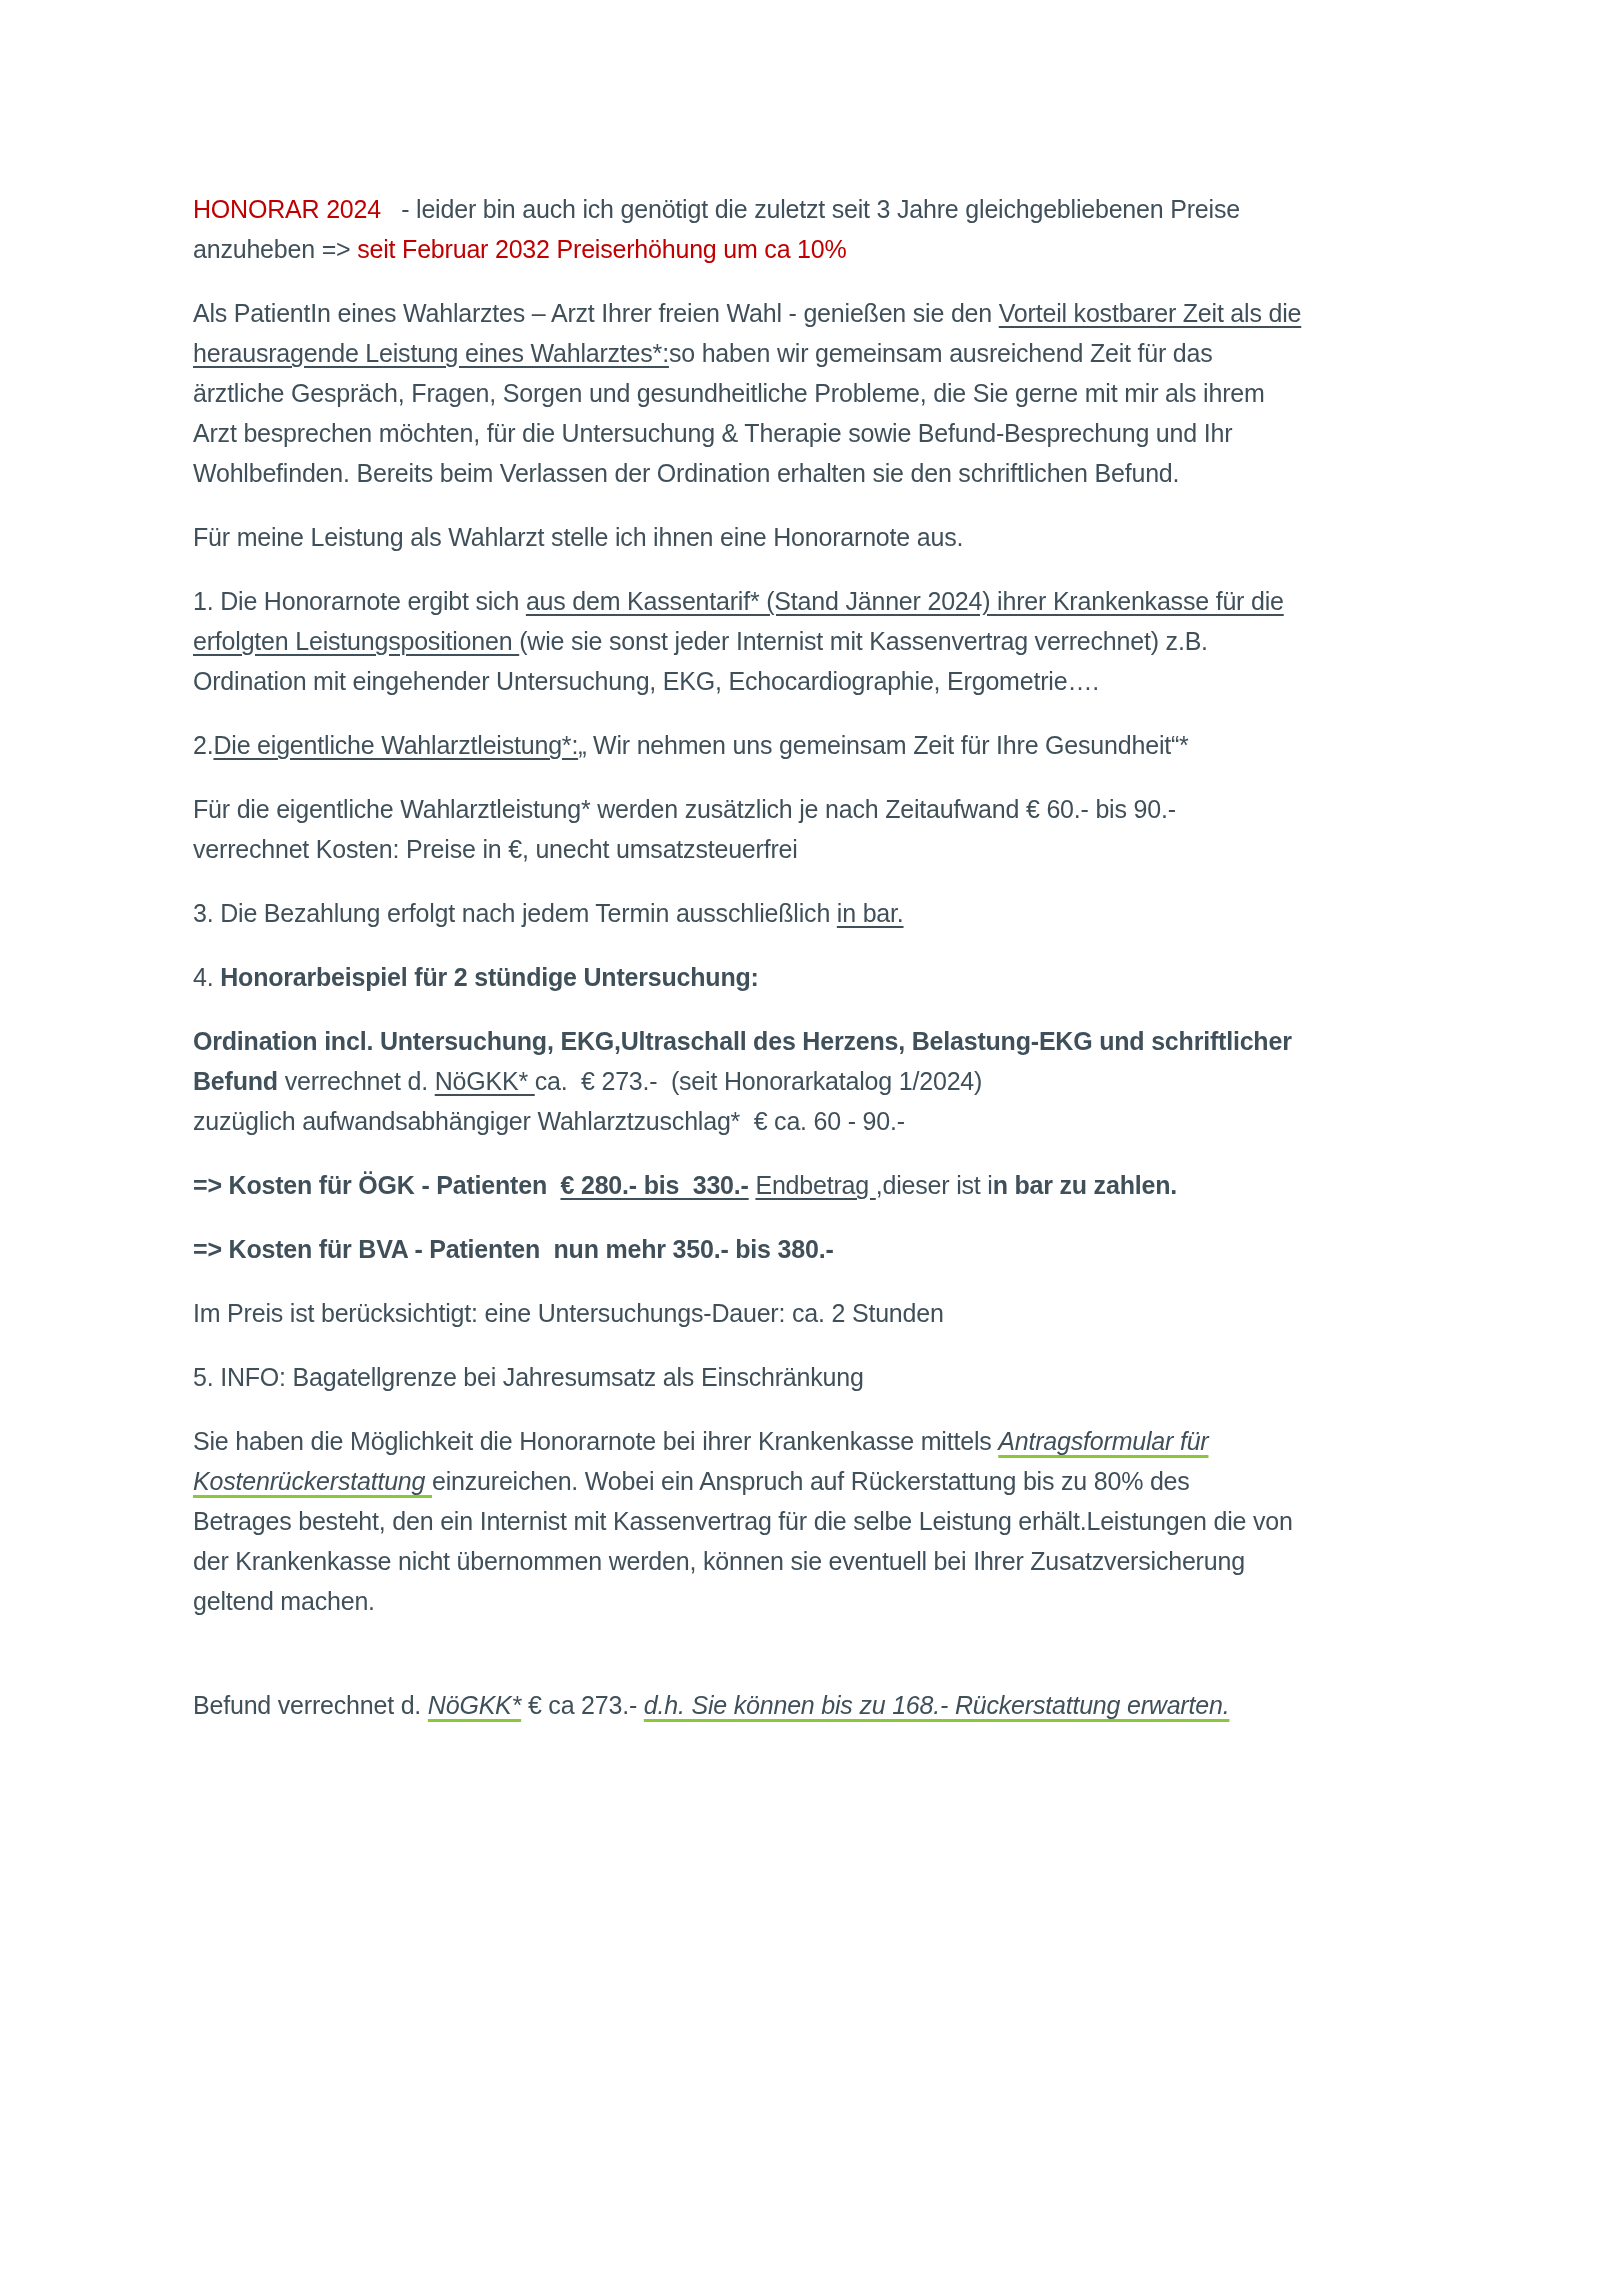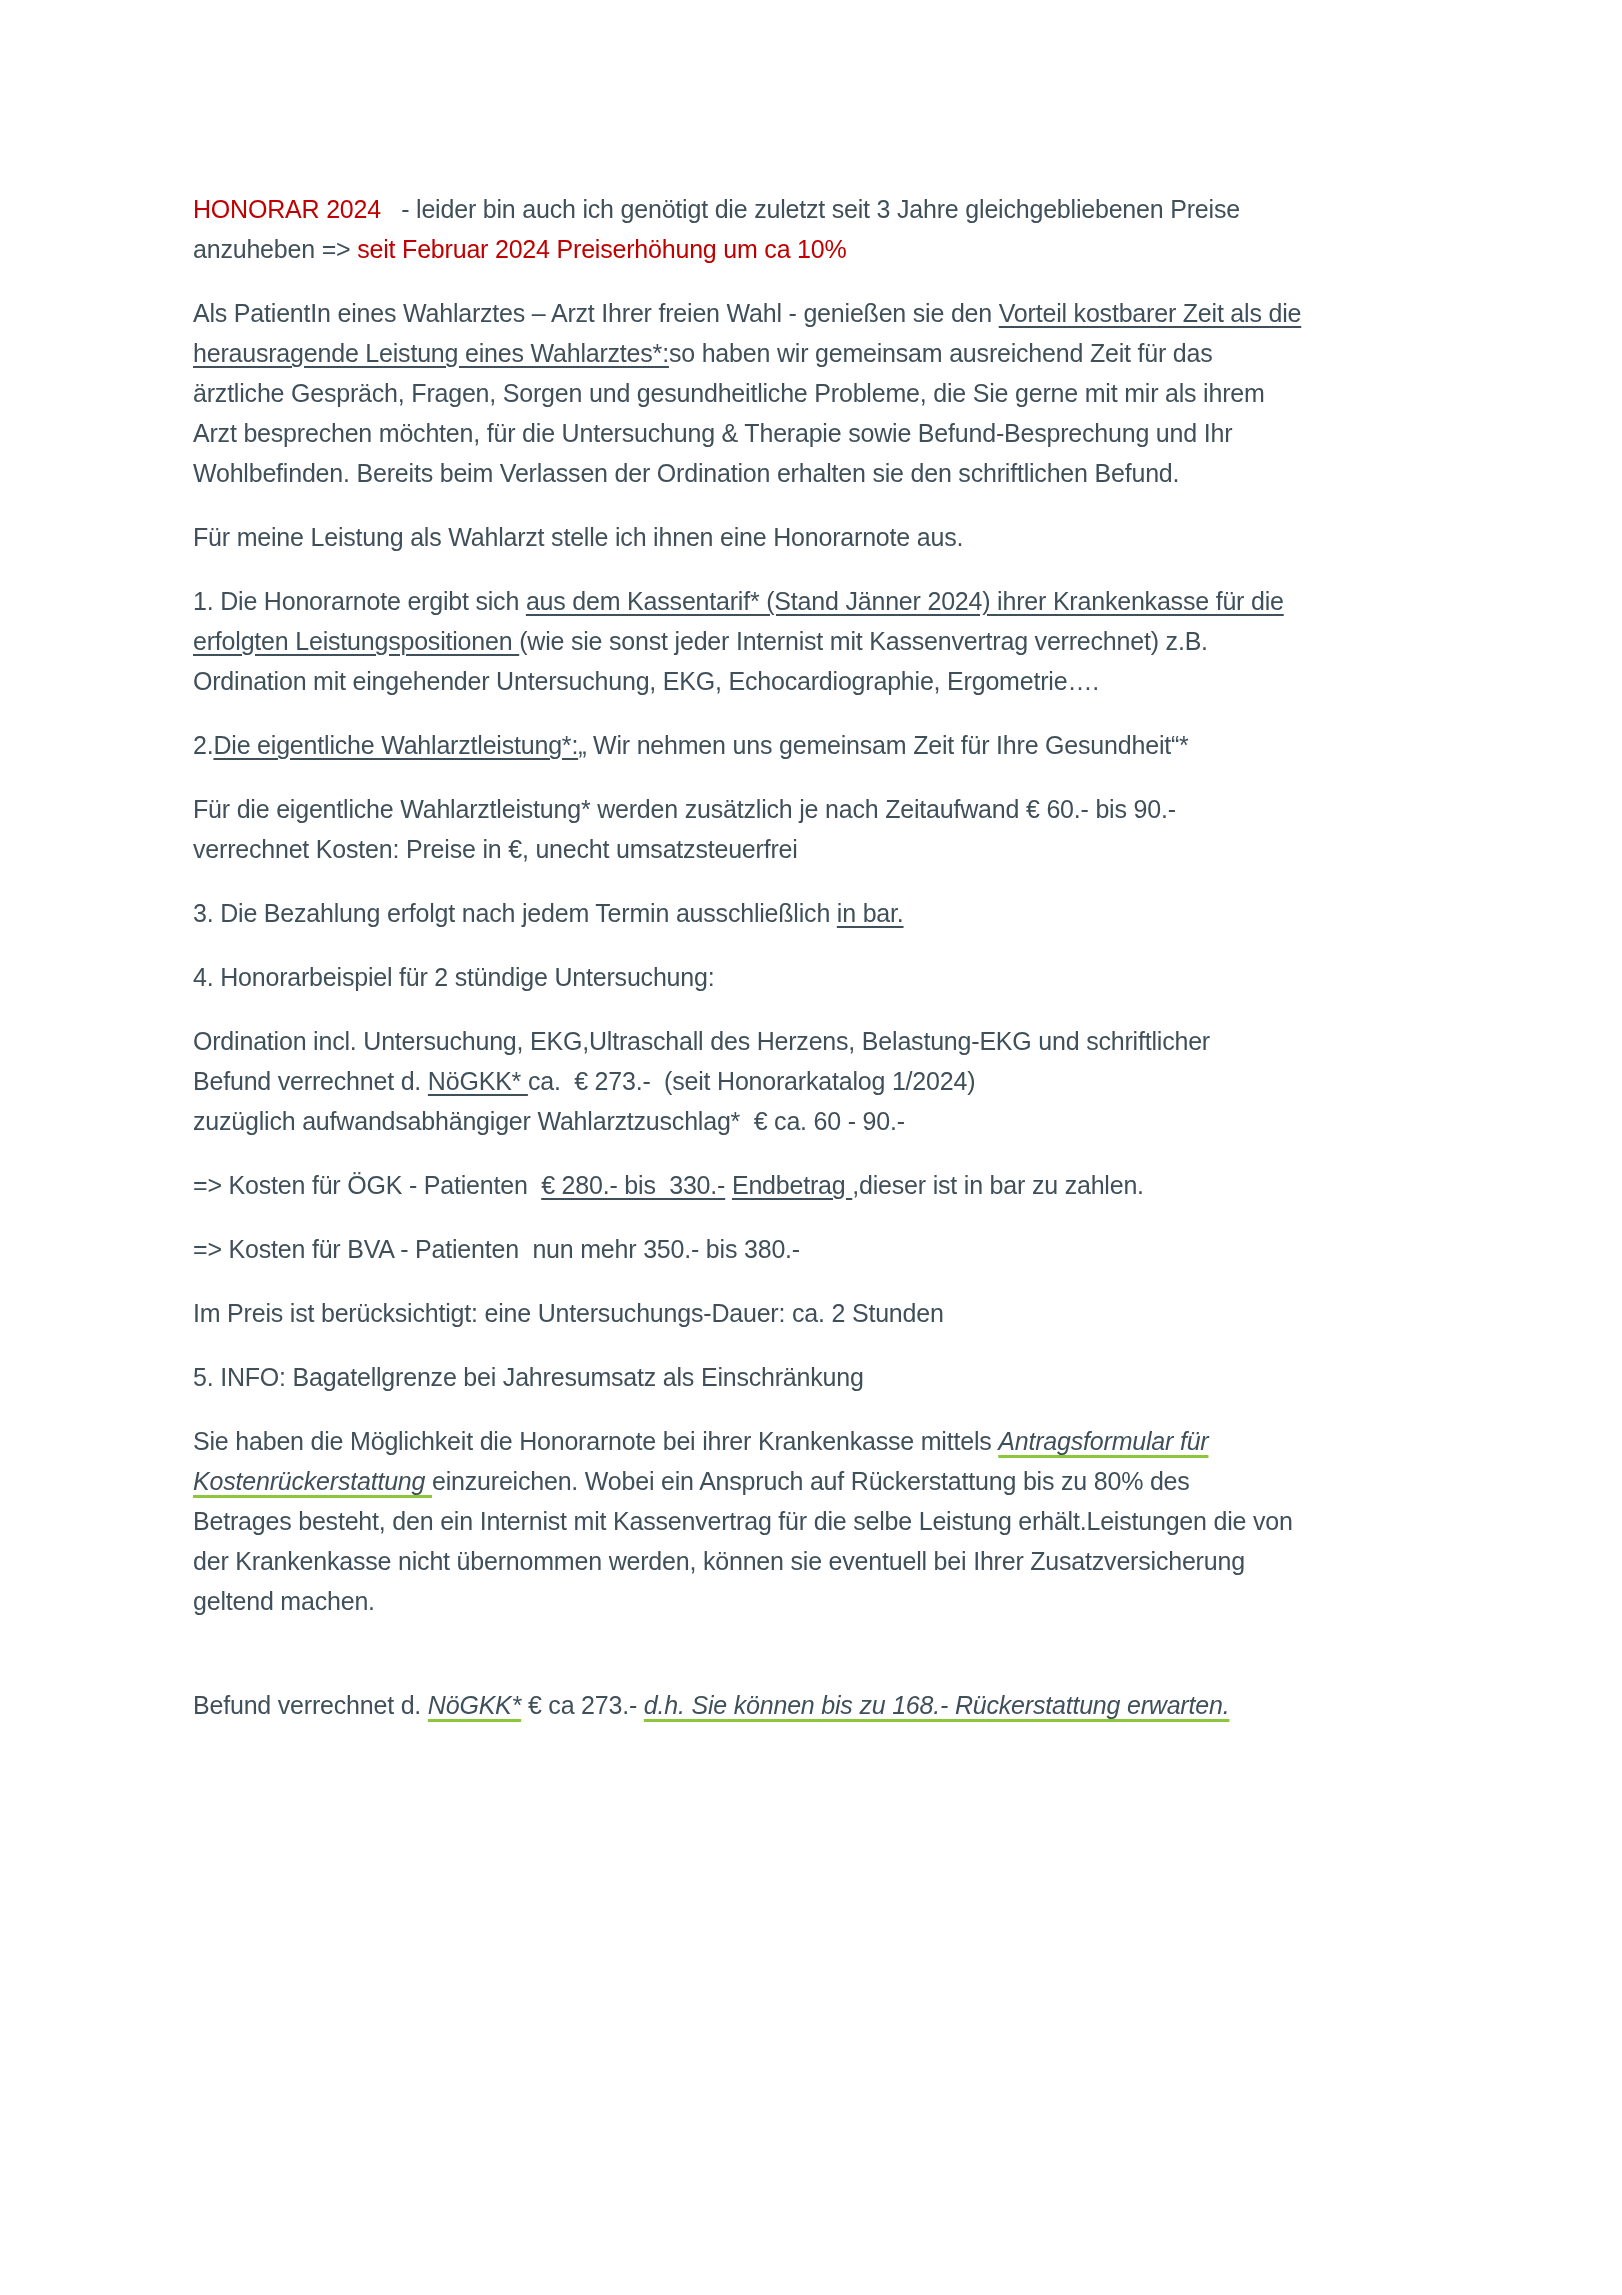--- a/index.html
+++ b/index.html
@@ -23,41 +23,41 @@
     padding:189px 28px 0 193px;
   }
   .para{
     margin:0 0 24px 0;
     font-size:25px;
     line-height:40px;
     letter-spacing:-0.2px;
     white-space:pre-wrap;
   }
   .run{white-space:pre-wrap;}
-  .b{font-weight:400;margin-top:12px;}
+  .b{font-weight:700;margin-top:12px;}
   .red{color:var(--c-red);}
   .u{
     text-decoration:underline;
     text-decoration-thickness:1.7px;
     text-underline-offset:4px;
   }
   .ug{
     text-decoration:underline;
     text-decoration-color:var(--c-green);
     text-decoration-thickness:2.9px;
     text-underline-offset:4.6px;
     font-style:italic;
   }
 </style>
 </head>
 <body>
 
 <main class="doc">
   <div id="paragraphs">
-      <p class="para"><span class="run red">HONORAR 2024</span><span class="run">   - leider bin auch ich genötigt die zuletzt seit 3 Jahre gleichgebliebenen Preise</span><br><span class="run">anzuheben =&gt; </span><span class="run red">seit Februar 2024 Preiserhöhung um ca 10%</span></p>
+      <p class="para"><span class="run red">HONORAR 2024</span><span class="run">   - leider bin auch ich genötigt die zuletzt seit 3 Jahre gleichgebliebenen Preise</span><br><span class="run">anzuheben =&gt; </span><span class="run red">seit Februar 2032 Preiserhöhung um ca 10%</span></p>
       <p class="para"><span class="run">Als PatientIn eines Wahlarztes – Arzt Ihrer freien Wahl - genießen sie den </span><span class="run u">Vorteil kostbarer Zeit als die</span><br><span class="run u">herausragende Leistung eines Wahlarztes*:</span><span class="run">so haben wir gemeinsam ausreichend Zeit für das</span><br><span class="run">ärztliche Gespräch, Fragen, Sorgen und gesundheitliche Probleme, die Sie gerne mit mir als ihrem</span><br><span class="run">Arzt besprechen möchten, für die Untersuchung &amp; Therapie sowie Befund-Besprechung und Ihr</span><br><span class="run">Wohlbefinden. Bereits beim Verlassen der Ordination erhalten sie den schriftlichen Befund.</span></p>
       <p class="para"><span class="run">Für meine Leistung als Wahlarzt stelle ich ihnen eine Honorarnote aus.</span></p>
       <p class="para"><span class="run">1. Die Honorarnote ergibt sich </span><span class="run u">aus dem Kassentarif* (Stand Jänner 2024) ihrer Krankenkasse für die</span><br><span class="run u">erfolgten Leistungspositionen </span><span class="run">(wie sie sonst jeder Internist mit Kassenvertrag verrechnet) z.B.</span><br><span class="run">Ordination mit eingehender Untersuchung, EKG, Echocardiographie, Ergometrie….</span></p>
       <p class="para"><span class="run">2.</span><span class="run u">Die eigentliche Wahlarztleistung*:</span><span class="run">„ Wir nehmen uns gemeinsam Zeit für Ihre Gesundheit“*</span></p>
       <p class="para"><span class="run">Für die eigentliche Wahlarztleistung* werden zusätzlich je nach Zeitaufwand € 60.- bis 90.-</span><br><span class="run">verrechnet Kosten: Preise in €, unecht umsatzsteuerfrei</span></p>
       <p class="para"><span class="run">3. Die Bezahlung erfolgt nach jedem Termin ausschließlich </span><span class="run u">in bar.</span></p>
       <p class="para"><span class="run">4. </span><span class="run b">Honorarbeispiel für 2 stündige Untersuchung:</span></p>
       <p class="para"><span class="run b">Ordination incl. Untersuchung, EKG,Ultraschall des Herzens, Belastung-EKG und schriftlicher</span><br><span class="run b">Befund</span><span class="run"> verrechnet d. </span><span class="run u">NöGKK* </span><span class="run">ca.  € 273.-  (seit Honorarkatalog 1/2024)</span><br><span class="run">zuzüglich aufwandsabhängiger Wahlarztzuschlag*  € ca. 60 - 90.-</span></p>
       <p class="para"><span class="run b">=&gt; Kosten für ÖGK - Patienten  </span><span class="run b u">€ 280.- bis  330.-</span><span class="run b"> </span><span class="run u">Endbetrag </span><span class="run">,dieser ist i</span><span class="run b">n bar zu zahlen.</span></p>
       <p class="para"><span class="run b">=&gt; Kosten für BVA - Patienten  nun mehr 350.- bis 380.-</span></p>

